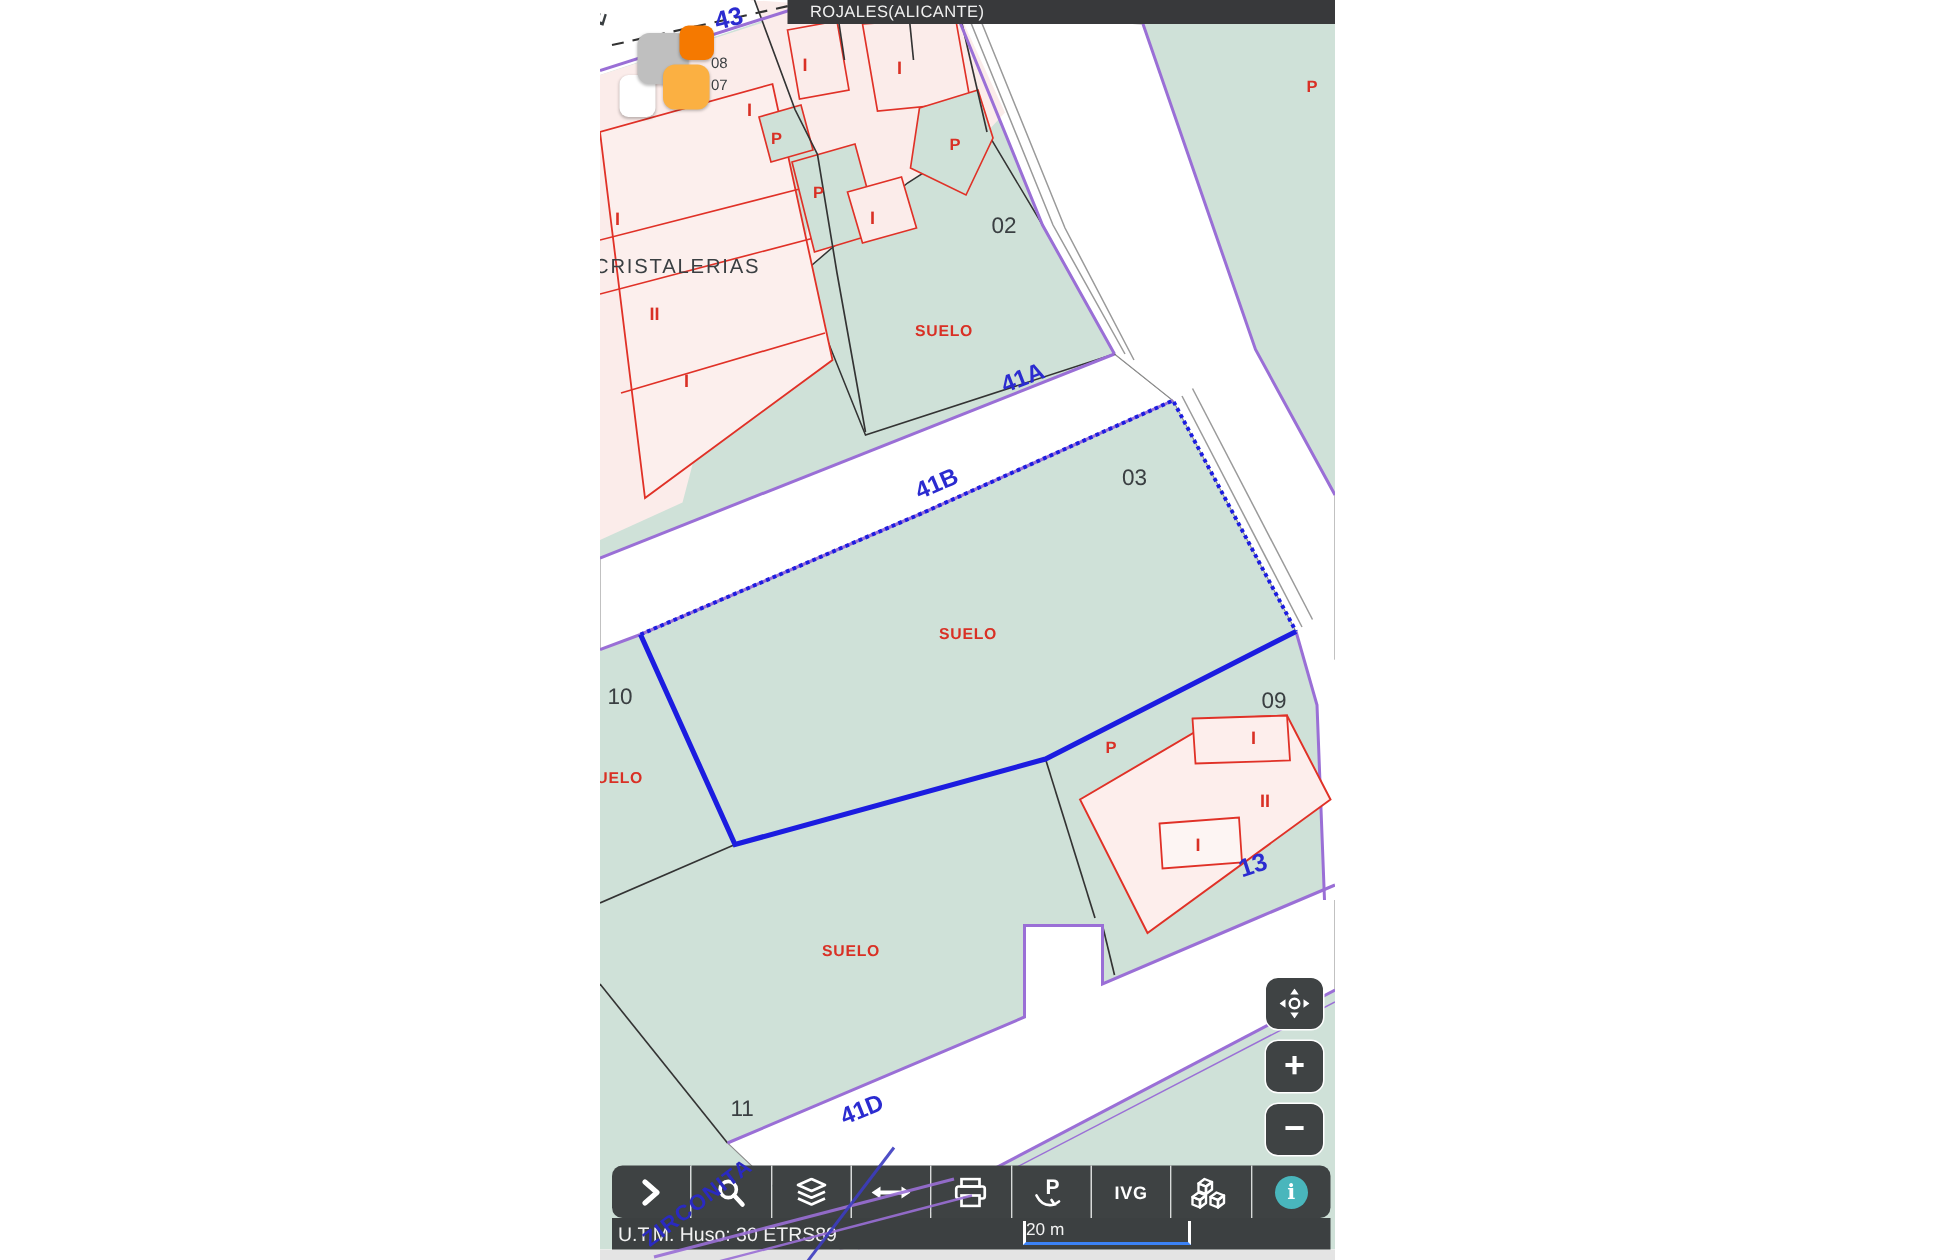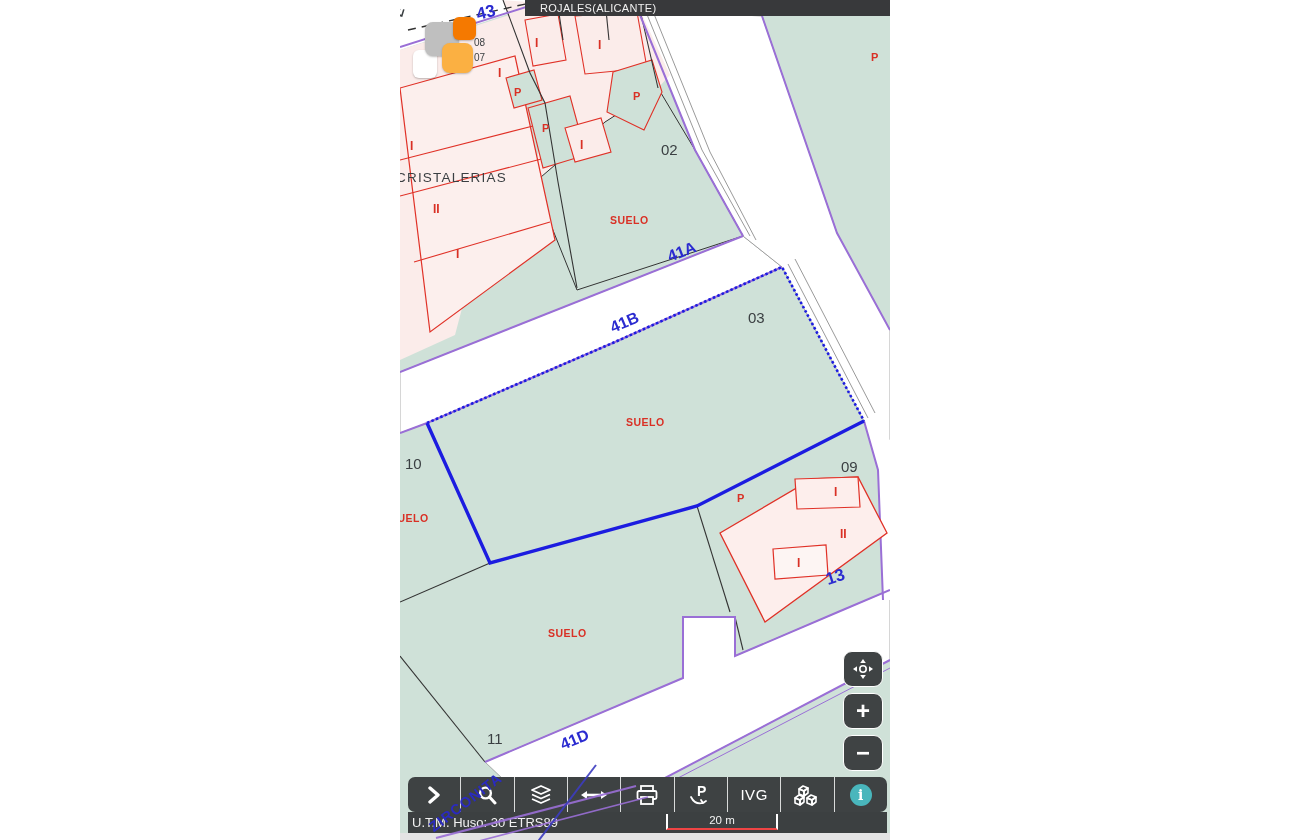--- a/index.html
+++ b/index.html
@@ -16,28 +16,28 @@
   
   .zctl{position:absolute;left:443px;width:40px;height:36px;background:#3f4344;border:1px solid #fff;
         border-radius:9px;z-index:25;color:#fff;display:flex;align-items:center;justify-content:center;
         font-size:24px;font-weight:bold;box-sizing:border-box;cursor:pointer;}
   
   .tbar{position:absolute;left:8px;top:777px;width:479px;height:35px;display:flex;z-index:30;}
   .tbtn{flex:1;background:#3e4243;border-right:1.5px solid #d8dada;display:flex;align-items:center;
         justify-content:center;color:#fff;cursor:pointer;}
   .tbtn:first-child{border-radius:7px 0 0 7px;}
   .tbtn:last-child{border-right:none;border-radius:0 7px 7px 0;}
-  .tbtn .txt{font-weight:normal;font-size:15px;letter-spacing:.5px;}
+  .tbtn .txt{font-weight:bold;font-size:12px;letter-spacing:.5px;}
   .info-dot{width:22px;height:22px;border-radius:50%;background:#49b6bc;color:#fff;display:flex;
             align-items:center;justify-content:center;font-weight:bold;font-size:14px;font-family:"DejaVu Serif",serif;}
   
   .sbar{position:absolute;left:8px;top:812px;width:479px;height:21px;background:#3c4041;z-index:28;color:#f2f2f2;
         font-size:13px;box-sizing:border-box;padding:3px 0 0 4px;}
-  .scale{position:absolute;left:258px;bottom:3px;width:108px;height:14px;border-left:2px solid #fff;
-         border-right:2px solid #fff;border-bottom:2px solid #ef4444;text-align:center;font-size:11.5px;line-height:12px;}
+  .scale{position:absolute;left:274px;bottom:3px;width:108px;height:14px;border-left:2px solid #fff;
+         border-right:2px solid #fff;border-bottom:2px solid #3b82f6;font-size:11.5px;line-height:12px;}
   .strip{position:absolute;left:0;top:833px;width:490px;height:7px;background:#e4e4e4;z-index:5;}
   
   .ovl{position:absolute;left:0;top:0;z-index:40;pointer-events:none;}
   .zirc{position:absolute;left:26px;top:822px;z-index:41;color:#2a2ac0;font-weight:bold;font-size:14.5px;
         transform:rotate(-37deg);transform-origin:left top;letter-spacing:1px;pointer-events:none;}
 </style>
 </head>
 <body>
 
 <div class="stage">

